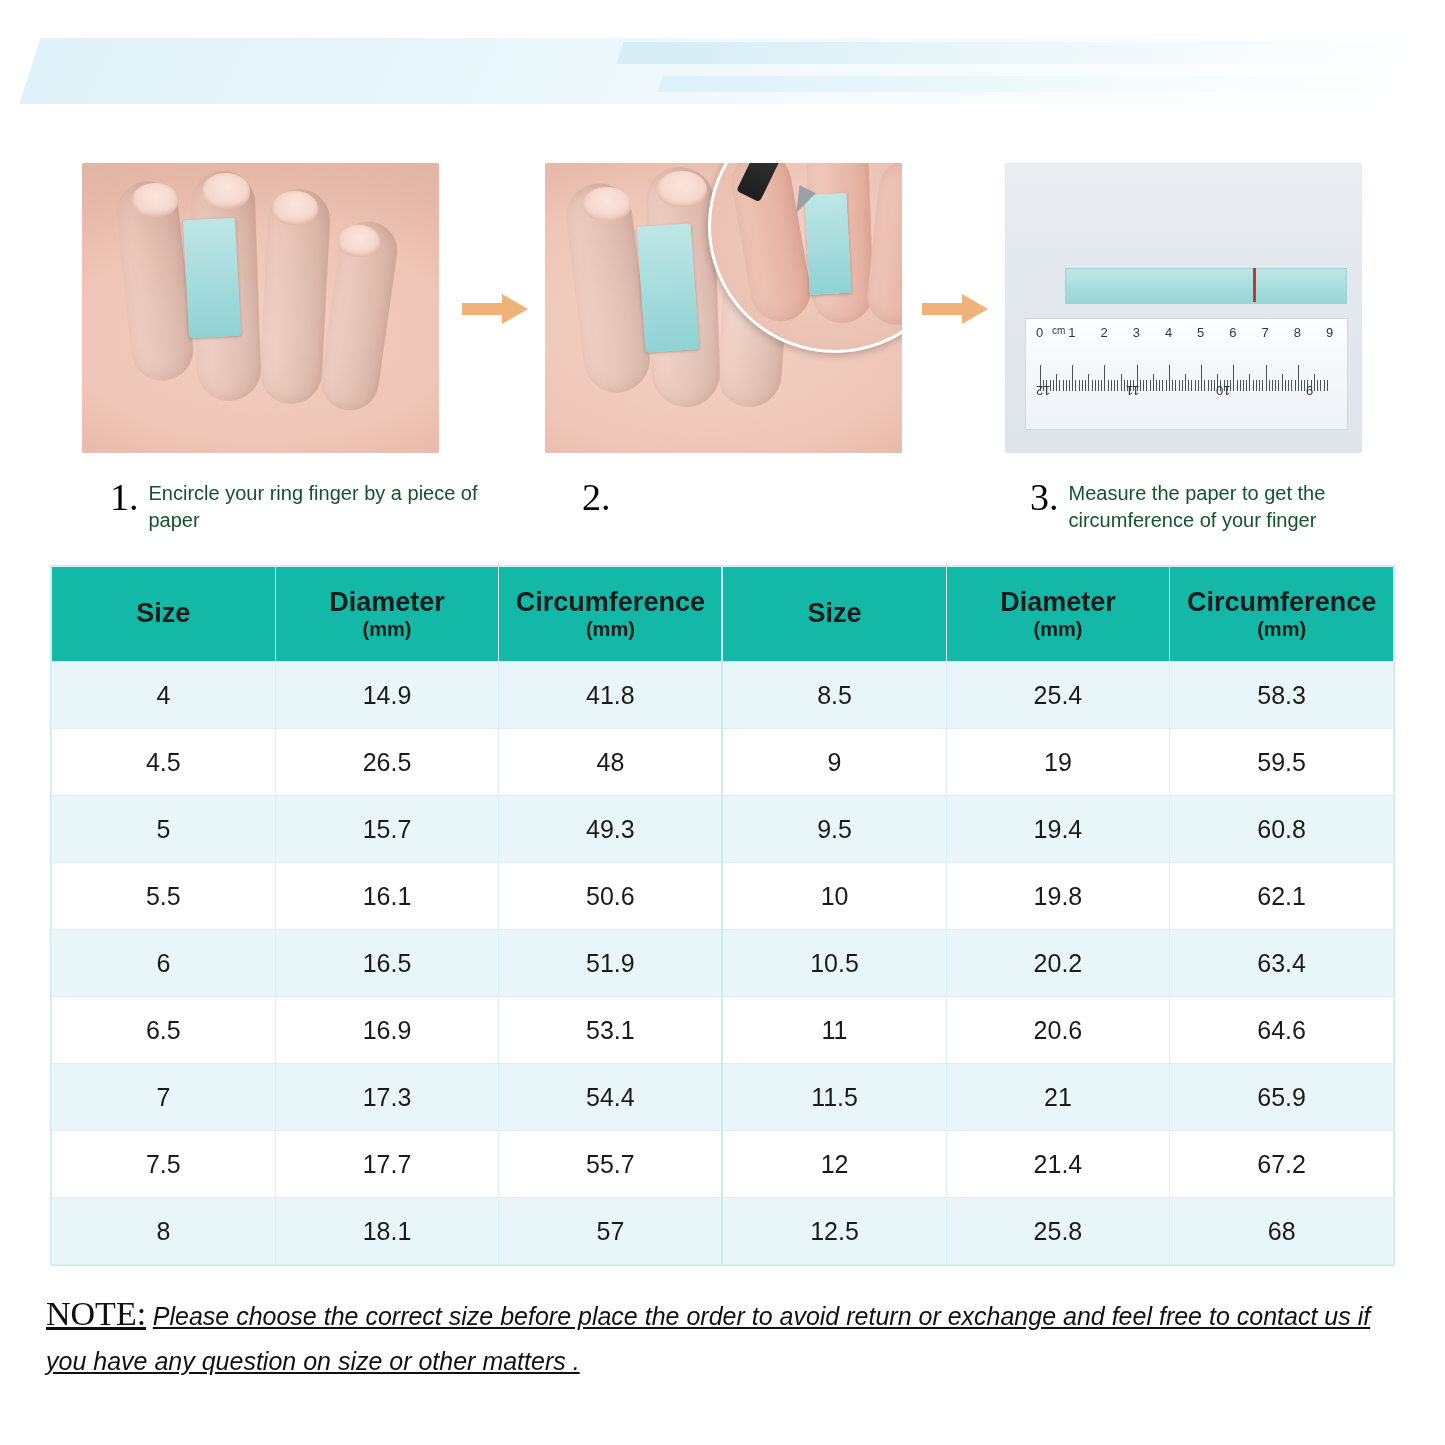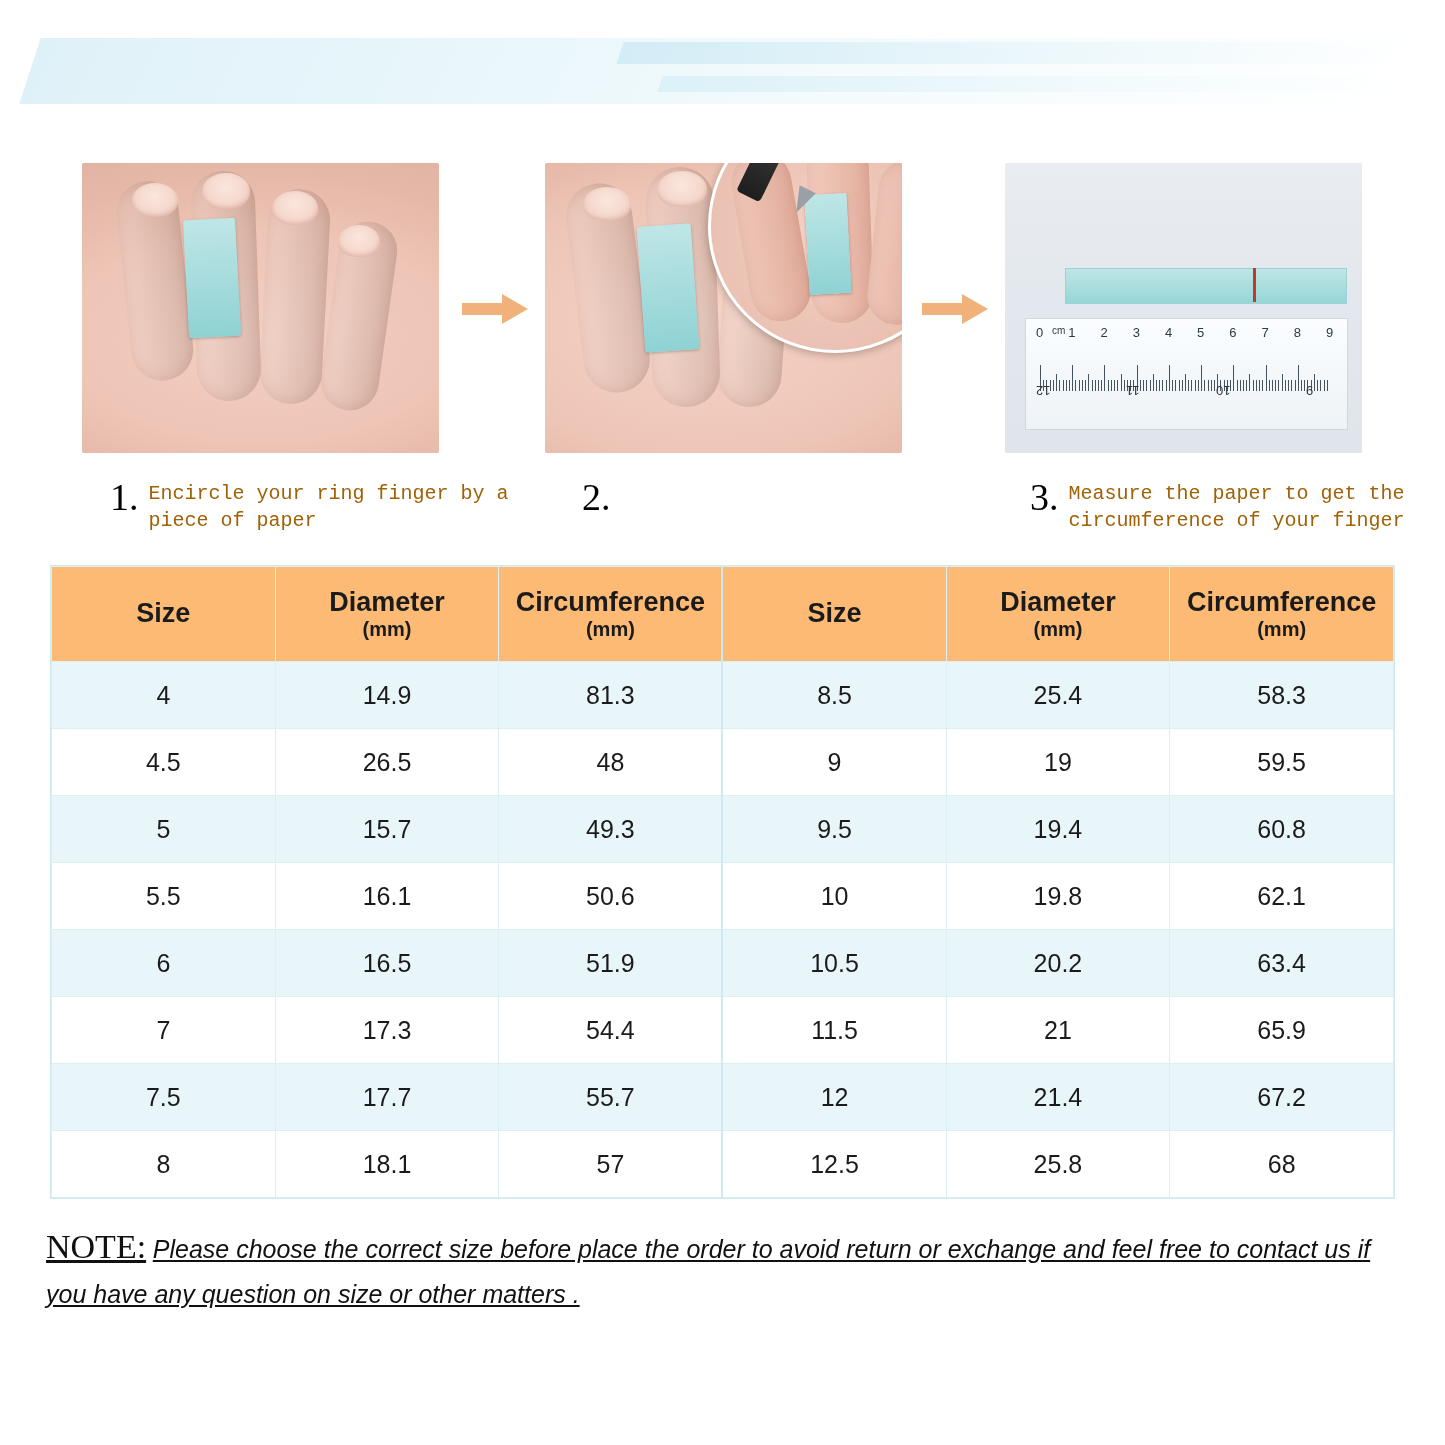--- a/index.html
+++ b/index.html
@@ -217,44 +217,43 @@
   .caption.c3 { left: 1000px; }
   .caption .num {
     font-family: "Liberation Serif", serif;
     font-size: 38px;
     line-height: 40px;
     color: #000;
   }
   .caption .txt {
     font-size: 20px;
     line-height: 27px;
-    color: #a16207;
+    color: #14532d;
     padding-top: 3px;
-    font-family: Liberation Mono, monospace;
   }
 
   
   .table-wrap {
     margin: 18px 50px 0 50px;
     border: 1px solid #cfe9f0;
   }
   table.sizes {
     width: 100%;
     border-collapse: collapse;
     table-layout: fixed;
   }
   table.sizes th, table.sizes td {
     text-align: center;
     font-size: 25px;
     color: #1b1b1b;
     height: 64px;
     border: 1px solid #dceff4;
   }
   table.sizes thead th {
-    background: #fdba74;
+    background: #14b8a6;
     font-weight: bold;
     font-size: 27px;
     height: 92px;
     line-height: 1.15;
   }
   table.sizes thead th .unit {
     display: block;
     font-size: 20px;
     font-weight: bold;
   }
@@ -488,21 +487,21 @@
         <th>
           <span>Circumference</span>
           <span class="unit">(mm)</span>
         </th>
       </tr>
     </thead>
     <tbody id="size-table-body">
         <tr>
           <td>4</td>
           <td>14.9</td>
-          <td>81.3</td>
+          <td>41.8</td>
           <td class="div">8.5</td>
           <td>25.4</td>
           <td>58.3</td>
         </tr>
         <tr>
           <td>4.5</td>
           <td>26.5</td>
           <td>48</td>
           <td class="div">9</td>
           <td>19</td>
@@ -526,20 +525,28 @@
         </tr>
         <tr>
           <td>6</td>
           <td>16.5</td>
           <td>51.9</td>
           <td class="div">10.5</td>
           <td>20.2</td>
           <td>63.4</td>
         </tr>
         <tr>
+          <td>6.5</td>
+          <td>16.9</td>
+          <td>53.1</td>
+          <td class="div">11</td>
+          <td>20.6</td>
+          <td>64.6</td>
+        </tr>
+        <tr>
           <td>7</td>
           <td>17.3</td>
           <td>54.4</td>
           <td class="div">11.5</td>
           <td>21</td>
           <td>65.9</td>
         </tr>
         <tr>
           <td>7.5</td>
           <td>17.7</td>

